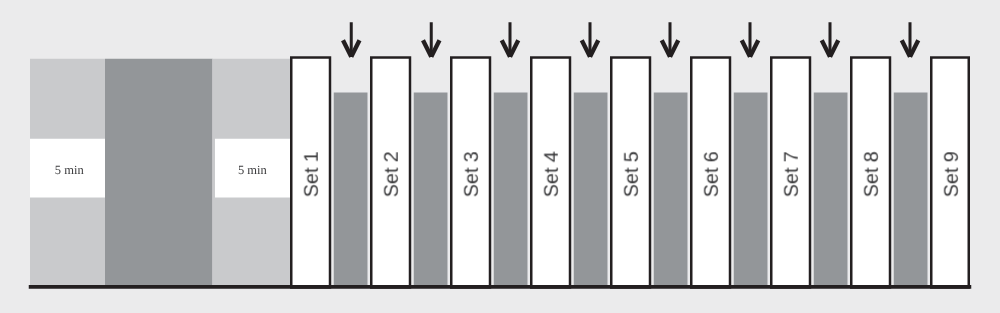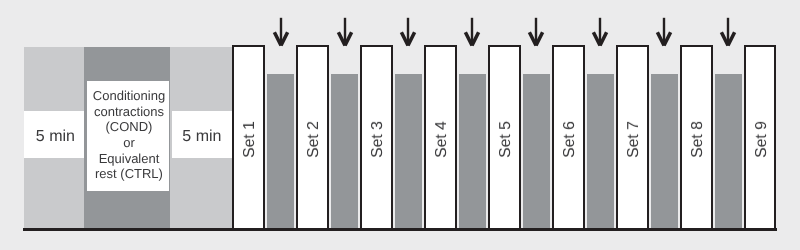--- a/index.html
+++ b/index.html
@@ -9,21 +9,21 @@
   #stage{position:relative;width:800px;height:250px;transform:translateZ(0);}
 
   .block{position:absolute;}
   .block.light{background:#c9cacc;}
   .block.dark{background:#939699;}
 
   .phase-box{position:absolute;background:#ffffff;display:flex;
              align-items:center;justify-content:center;text-align:center;
              color:#3a3a3c;}
   .phase-box .lines{width:100%;transform:translateZ(0);}
-  .phase-box.t-big .lines{font-size:16px;line-height:17.5px;}
+  .phase-box.t-big .lines{font-size:10px;line-height:17.5px;font-family:Liberation Serif, serif;}
   .phase-box.t-small .lines{font-size:13px;line-height:15.6px;}
 
   .set-box{position:absolute;background:#ffffff;border:2.3px solid #231f20;
            box-sizing:border-box;}
   .set-label{position:absolute;left:0;top:0;width:100%;height:100%;
              display:flex;align-items:center;justify-content:center;}
   .set-label{will-change:transform;}
   .set-label span{writing-mode:vertical-rl;transform:rotate(180deg) translateZ(0);
                   font-size:15.8px;color:#3a3a3c;white-space:nowrap;
                   position:relative;top:1.8px;left:1.4px;}
@@ -36,30 +36,20 @@
 </head>
 <body>
 
 <div id="stage">
     <div class="block light" style="left:24.2px;top:46.6px;width:60.099999999999994px;height:181.3px;background:#c9cacc"></div>
     <div class="block dark" style="left:84.3px;top:46.6px;width:86.00000000000001px;height:181.3px;background:#939699"></div>
     <div class="block light" style="left:170.3px;top:46.6px;width:61.69999999999999px;height:181.3px;background:#c9cacc"></div>
     <div class="phase-box t-big" style="left:24.2px;top:110.8px;width:60.099999999999994px;height:47.5px;background:#ffffff;color:#3a3a3c">
       <div class="lines" style="position:relative;top:1.9px;left:1.2px;">
         <div>5 min</div>
-      </div>
-    </div>
-    <div class="phase-box t-small" style="left:87px;top:81.2px;width:81.6px;height:109.7px;background:#ffffff;color:#3a3a3c">
-      <div class="lines" style="position:relative;top:-1px;left:1.2px;">
-        <div>Conditioning</div>
-        <div>contractions</div>
-        <div>(COND)</div>
-        <div>or</div>
-        <div>Equivalent</div>
-        <div>rest (CTRL)</div>
       </div>
     </div>
     <div class="phase-box t-big" style="left:172.4px;top:110.8px;width:59.599999999999994px;height:47.5px;background:#ffffff;color:#3a3a3c">
       <div class="lines" style="position:relative;top:1.9px;left:-0.3px;">
         <div>5 min</div>
       </div>
     </div>
     <div class="set-box" style="left:232px;top:44.7px;width:32.7px;height:185.89999999999998px;background:#ffffff;border-color:#231f20">
       <div class="set-label">
         <span style="color:#3a3a3c">Set 1</span>

